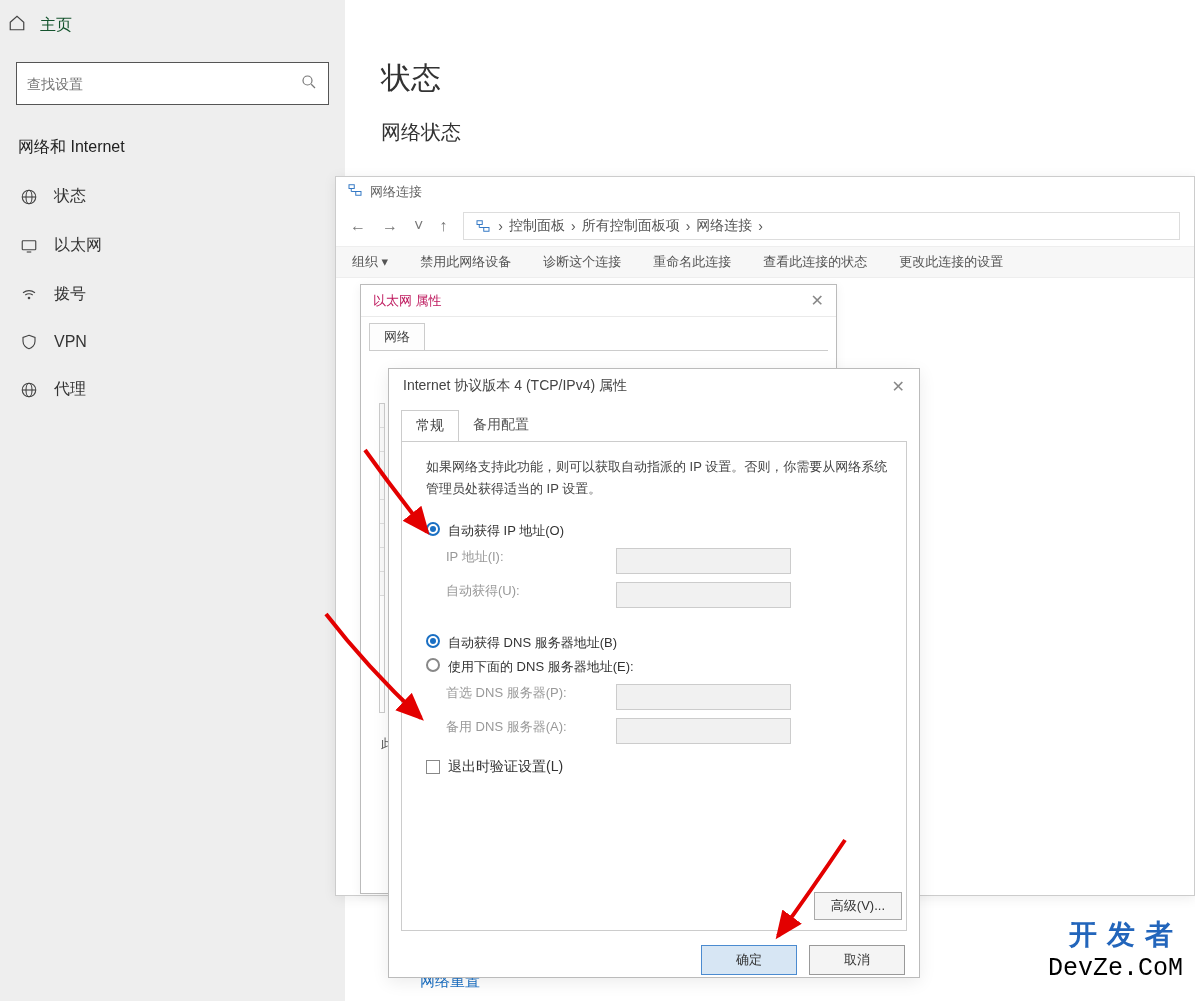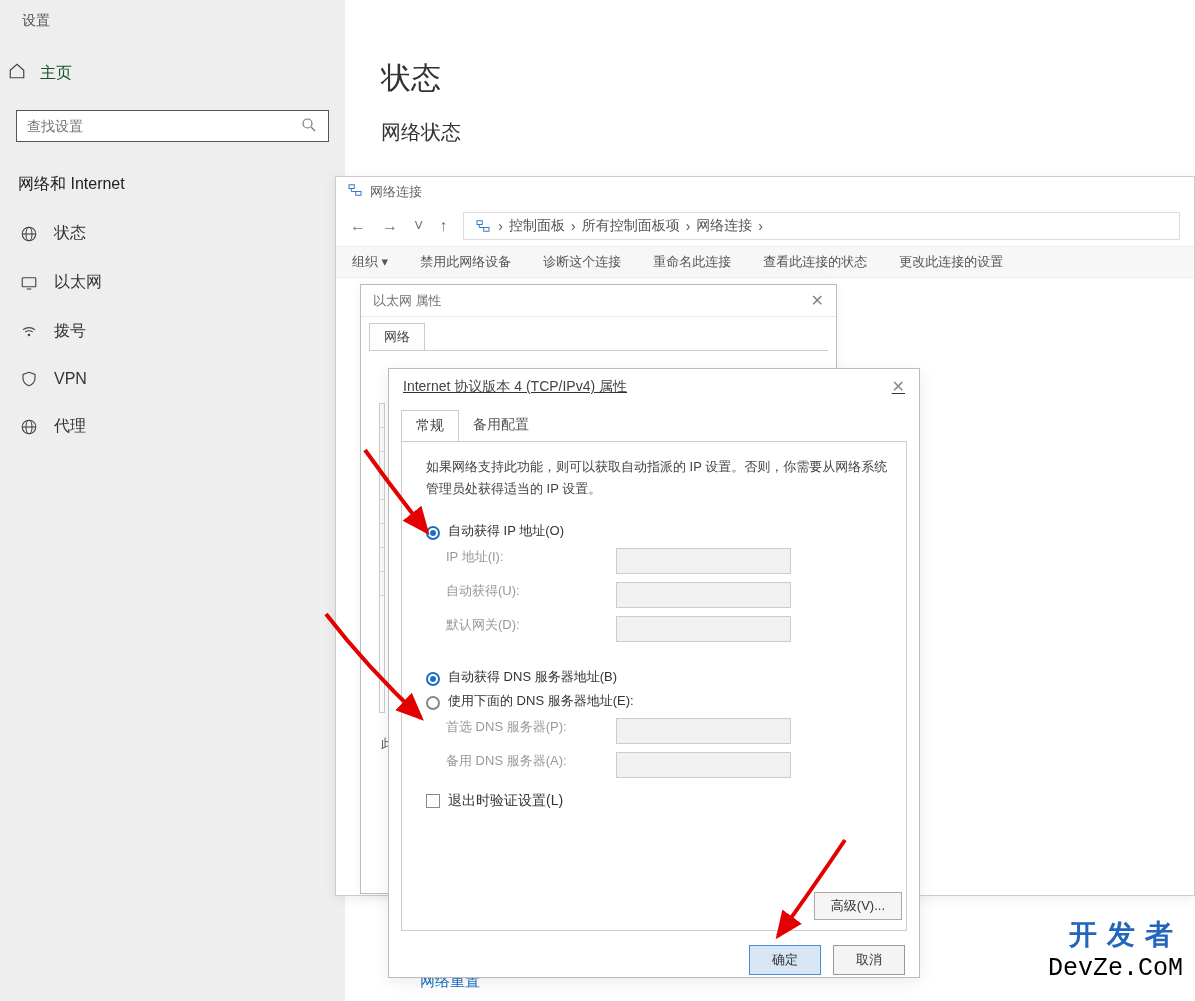--- a/index.html
+++ b/index.html
@@ -19,21 +19,21 @@
       padding-top: 6px;
     }
     .settings-title { font-size: 14px; color: #555; margin: 6px 0 24px 22px; }
     .home-row { display: flex; align-items: flex-end; padding: 8px 8px; color: #14532d; font-size: 16px; }
     .home-row .icon { margin-right: 14px; }
     .search-box {
       margin: 18px 16px 26px 16px;
       border: 1px solid #555;
       background: #fff;
       display: flex; align-items: center;
-      height: 32px; padding: 0 10px;
+      height: 43px; padding: 0 10px;
     }
     .search-box input {
       flex: 1; border: none; outline: none;
       font-size: 14px; background: transparent; color: #666;
     }
     .search-box .search-icon { color: #888; }
     .section-header { font-size: 16px; padding: 6px 18px 14px 18px; color: #222; font-weight: 500; }
     .menu-item { display: flex; align-items: center; padding: 14px 18px; color: #333; font-size: 16px; }
     .menu-item .icon { width: 22px; margin-right: 14px; display: inline-flex; justify-content: center; }
     
@@ -66,69 +66,68 @@
     }
     .partial-label { font-size: 14px; color: #555; padding: 18px 0 0 50px;}
     
     .dlg-eth {
       position: absolute; left: 360px; top: 284px;
       width: 477px; height: 610px;
       background: #fff; border: 1px solid #bbb;
       box-shadow: 0 2px 10px rgba(0,0,0,0.06);
     }
     .dlg-titlebar { display: flex; align-items: center; padding: 6px 12px; justify-content: space-between; border-bottom: 1px solid #eaeaea;}
-    .dlg-titlebar .t { color: #737373; font-size: 13px; }
+    .dlg-titlebar .t { color: #be185d; font-size: 13px; }
     .dlg-titlebar .close { color: #888; font-size: 16px; }
     .dlg-tabs { display: flex; border-bottom: 1px solid #ccc; margin: 6px 8px 0 8px; }
     .dlg-tabs .tab { border: 1px solid #ccc; border-bottom: none; padding: 4px 14px; margin-right: 4px; background: #fdfdfd; font-size: 13px; color: #444;}
     .stub-list { border: 1px solid #ccc; height: 310px; margin: 16px 0 0 18px; width: 6px;}
     .stub-row { border-bottom: 1px solid #ddd; height: 24px; width: 100%; background: #fafafa;}
     
     .dlg-ipv4 {
       position: absolute; left: 388px; top: 368px;
       width: 532px; height: 610px;
       background: #fff; border: 1px solid #bbb;
       box-shadow: 0 4px 16px rgba(0,0,0,0.08);
     }
-    .ipv4-title { display: flex; align-items: flex-end; padding: 8px 14px; justify-content: space-between; text-decoration: underline;}
+    .ipv4-title { display: flex; align-items: flex-start; padding: 8px 14px; justify-content: space-between;}
     .ipv4-title .t { color: #444; font-size: 14px; }
     .ipv4-title .close { color: #888; font-size: 16px; }
     .ipv4-tabs { display: flex; margin: 6px 12px 0 12px;}
     .ipv4-tabs .tab { padding: 6px 14px; font-size: 14px; color: #444; }
     .ipv4-tabs .tab.active { border: 1px solid #ccc; border-bottom: 1px solid #fff; background: #fff;}
     .ipv4-tabs .tab.inactive { color: #555; }
     .ipv4-panel { border: 1px solid #ccc; margin: -1px 12px 8px 12px; padding: 14px 18px 14px 24px; height: 490px; position: relative;}
     .desc { color: #444; font-size: 13px; line-height: 1.7; margin-bottom: 22px; }
-    .radio-row { display: flex; align-items: flex-end; margin: 6px 0; font-size: 13px; color: #333; }
+    .radio-row { display: flex; align-items: flex-start; margin: 6px 0; font-size: 13px; color: #333; }
     .radio { width: 14px; height: 14px; border-radius: 50%; border: 2px solid #888; margin-right: 8px; flex-shrink: 0; display: inline-flex; align-items: center; justify-content: center;}
     .radio.checked { border-color: #1a6fc3;}
     .radio.checked::after { content: ""; width: 6px; height: 6px; border-radius: 50%; background: #1a6fc3;}
     .group { margin-bottom: 26px; }
     .field-row { display: flex; align-items: flex-start; margin: 8px 0 8px 20px; }
     .field-row label { width: 170px; color: #999; font-size: 13px;}
     .field-row .ipinput { width: 175px; height: 26px; border: 1px solid #ccc; background: #f1f1f1; }
     .chk-row { display: flex; align-items: center; margin-top: 14px;}
     .chk { width: 14px; height: 14px; border: 1px solid #888; margin-right: 8px;}
     .adv-btn { position: absolute; right: 4px; bottom: 10px; border: 1px solid #aaa; padding: 4px 16px; background: #f5f5f5; font-size: 13px;}
     .btn-row { display: flex; justify-content: flex-end; gap: 12px; padding: 6px 14px;}
-    .btn { border: 1px solid #999; width: 72px; text-align: center; padding: 5px 0; font-size: 13px; background: #f4f4f4;}
+    .btn { border: 1px solid #999; width: 96px; text-align: center; padding: 5px 0; font-size: 13px; background: #f4f4f4;}
     .btn.primary { background: #d7e6f4; border-color: #4b8bd0;}
     
     .arrow-annot { position: absolute; pointer-events: none; }
     
     .watermark { position: absolute; right: 12px; bottom: 18px; text-align: right; }
     .watermark .line1 { color: #2265bb; font-size: 28px; letter-spacing: 10px; font-weight: 600;}
     .watermark .line2 { color: #000000; font-size: 25px; letter-spacing: 0px; font-family: Liberation Mono, monospace; }
     svg.icon-svg { width: 18px; height: 18px; }
   </style>
 </head>
 <body>
 
 <div class="sidebar">
-  <div class="settings-title">设置</div>
   <div class="home-row">
     <span class="icon">
       <svg class="icon-svg" viewBox="0 0 24 24" fill="none" stroke="#444" stroke-width="1.6">
           <path d="M3 11 L12 3 L21 11 V21 H3 Z"></path>
         </svg>
     </span>
     <span>主页</span>
   </div>
   <div class="search-box">
     <input placeholder="查找设置" style="">
@@ -278,24 +277,20 @@
       <div class="radio-row">
         <span class="radio checked"></span>
         <span>自动获得 IP 地址(O)</span>
       </div>
       <div class="field-row">
         <label>IP 地址(I):</label>
         <div class="ipinput"></div>
       </div>
       <div class="field-row">
         <label>自动获得(U):</label>
-        <div class="ipinput"></div>
-      </div>
-      <div class="field-row">
-        <label>默认网关(D):</label>
         <div class="ipinput"></div>
       </div>
     </div>
 
     <div class="group" style="margin-bottom:10px;">
       <div class="radio-row">
         <span class="radio checked"></span>
         <span>自动获得 DNS 服务器地址(B)</span>
       </div>
       <div class="radio-row">

